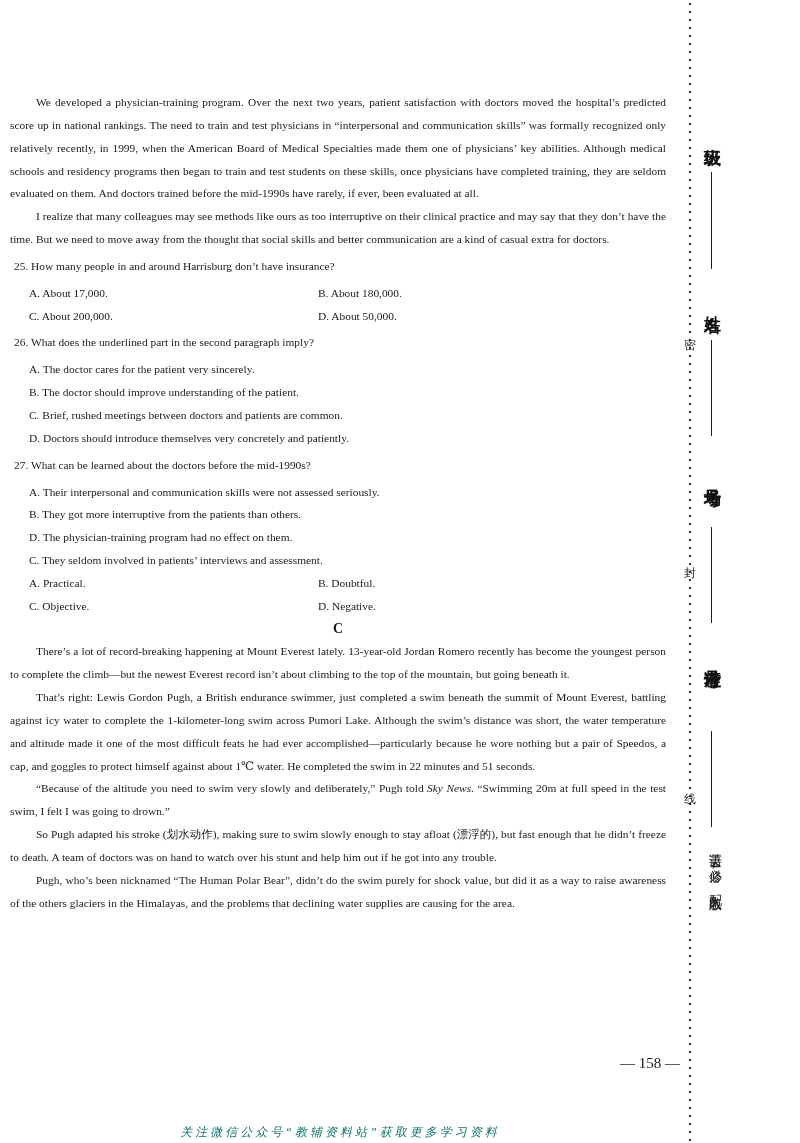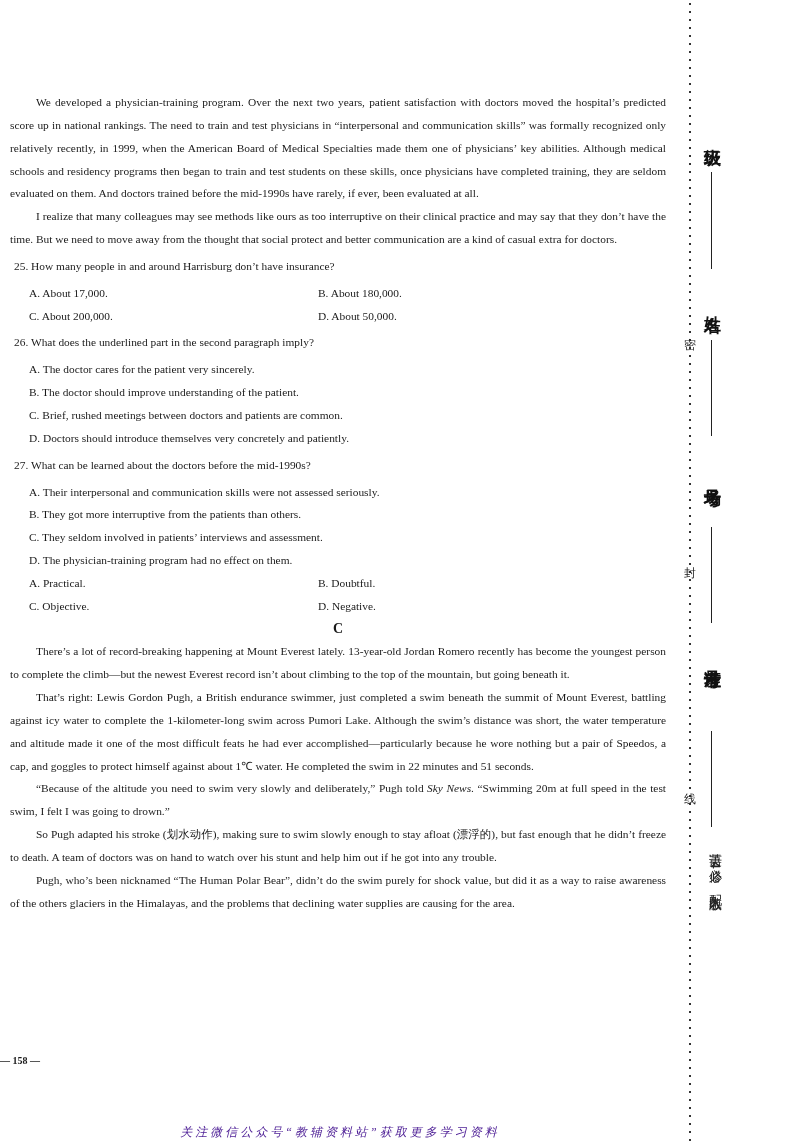--- a/index.html
+++ b/index.html
@@ -1,49 +1,49 @@
 <!DOCTYPE html>
 <html><head>
 <meta charset="utf-8">
 <style>
   html, body { margin: 0; padding: 0; background: #ffffff; }
   body { width: 800px; height: 1143px; position: relative; overflow: hidden;
          font-family: "Liberation Serif", "DejaVu Serif", serif; color: #1a1a1a; }
   .content { position: absolute; left: 10px; top: 91px; width: 656px;
-             font-size: 11.4px; line-height: 22.85px; font-family: Liberation Serif, serif; }
+             font-size: 11.4px; line-height: 22.85px; }
   .para { margin: 0; text-align: justify; text-indent: 26px; }
   .q { margin: 4px; }
   .opt { margin: 0; padding-left: 19px; }
   .opt-row { display: flex; align-items: flex-end; }
   .opt-row .opt { width: 289px; }
   .opt-row .opt + .opt { padding-left: 0; }
   .section-head { text-align: center; font-weight: bold; font-size: 14px; margin: 0; padding-left: 0; line-height: 22.85px; }
-  .pagenum { position: absolute; top: 1055px; left: 0; width: 680px; text-align: left;
-             font-weight: bold; font-size: 10px; }
+  .pagenum { position: absolute; top: 1055px; left: 0; width: 680px; text-align: right;
+             font-weight: normal; font-size: 15px; }
   .footer-note { position: absolute; top: 1124px; left: 0; width: 680px; text-align: center;
-                 font-size: 12px; letter-spacing: 3px; font-style: italic; color: #4c1d95; }
+                 font-size: 12px; letter-spacing: 3px; font-style: italic; color: #0f766e; }
   .binding { position: absolute; left: 688px; top: 0; width: 4px; height: 1143px;
              background-image: radial-gradient(circle, #333 0.9px, transparent 1.1px);
              background-size: 4px 8px; background-repeat: repeat-y; }
   .bind-mark { position: absolute; left: 681px; width: 18px; background: #fff; font-size: 12px;
                writing-mode: vertical-rl; text-align: center; line-height: 18px; color: #222; }
   .field { position: absolute; left: 702px; writing-mode: vertical-rl; font-size: 17px;
            font-weight: bold; line-height: 20px; color: #111; display: flex; align-items: flex-start; }
   .field .label { writing-mode: vertical-rl; }
   .subject { position: absolute; left: 707px; top: 843px; writing-mode: vertical-rl;
              font-size: 13px; line-height: 16px; color: #222; letter-spacing: 1px;
              font-family: "DejaVu Sans", sans-serif; }
   i.title { font-style: italic; }
 </style>
 </head>
 <body>
 
 <div class="content">
   <p class="para">We developed a physician-training program. Over the next two years, patient satisfaction with doctors moved the hospital’s predicted score up in national rankings. The need to train and test physicians in “interpersonal and communication skills” was formally recognized only relatively recently, in 1999, when the American Board of Medical Specialties made them one of physicians’ key abilities. Although medical schools and residency programs then began to train and test students on these skills, once physicians have completed training, they are seldom evaluated on them. And doctors trained before the mid-1990s have rarely, if ever, been evaluated at all.</p>
-  <p class="para">I realize that many colleagues may see methods like ours as too interruptive on their clinical practice and may say that they don’t have the time. But we need to move away from the thought that social protect and better communication are a kind of casual extra for doctors.</p>
+  <p class="para">I realize that many colleagues may see methods like ours as too interruptive on their clinical practice and may say that they don’t have the time. But we need to move away from the thought that social skills and better communication are a kind of casual extra for doctors.</p>
 
   <div>
     <p class="q">25. How many people in and around Harrisburg don’t have insurance?</p>
     <div class="opt-row">
       <p class="opt">A. About 17,000.</p>
       <p class="opt">B. About 180,000.</p>
     </div>
     <div class="opt-row">
       <p class="opt">C. About 200,000.</p>
       <p class="opt">D. About 50,000.</p>
@@ -55,22 +55,22 @@
     <p class="opt">A. The doctor cares for the patient very sincerely.</p>
     <p class="opt">B. The doctor should improve understanding of the patient.</p>
     <p class="opt">C. Brief, rushed meetings between doctors and patients are common.</p>
     <p class="opt">D. Doctors should introduce themselves very concretely and patiently.</p>
   </div>
 
   <div>
     <p class="q">27. What can be learned about the doctors before the mid-1990s?</p>
     <p class="opt">A. Their interpersonal and communication skills were not assessed seriously.</p>
     <p class="opt">B. They got more interruptive from the patients than others.</p>
+    <p class="opt">D. The physician-training program had no effect on them.</p>
     <p class="opt">C. They seldom involved in patients’ interviews and assessment.</p>
-    <p class="opt">D. The physician-training program had no effect on them.</p>
   </div>
 
   <div>
     <div class="opt-row">
       <p class="opt">A. Practical.</p>
       <p class="opt">B. Doubtful.</p>
     </div>
     <div class="opt-row">
       <p class="opt">C. Objective.</p>
       <p class="opt">D. Negative.</p>

